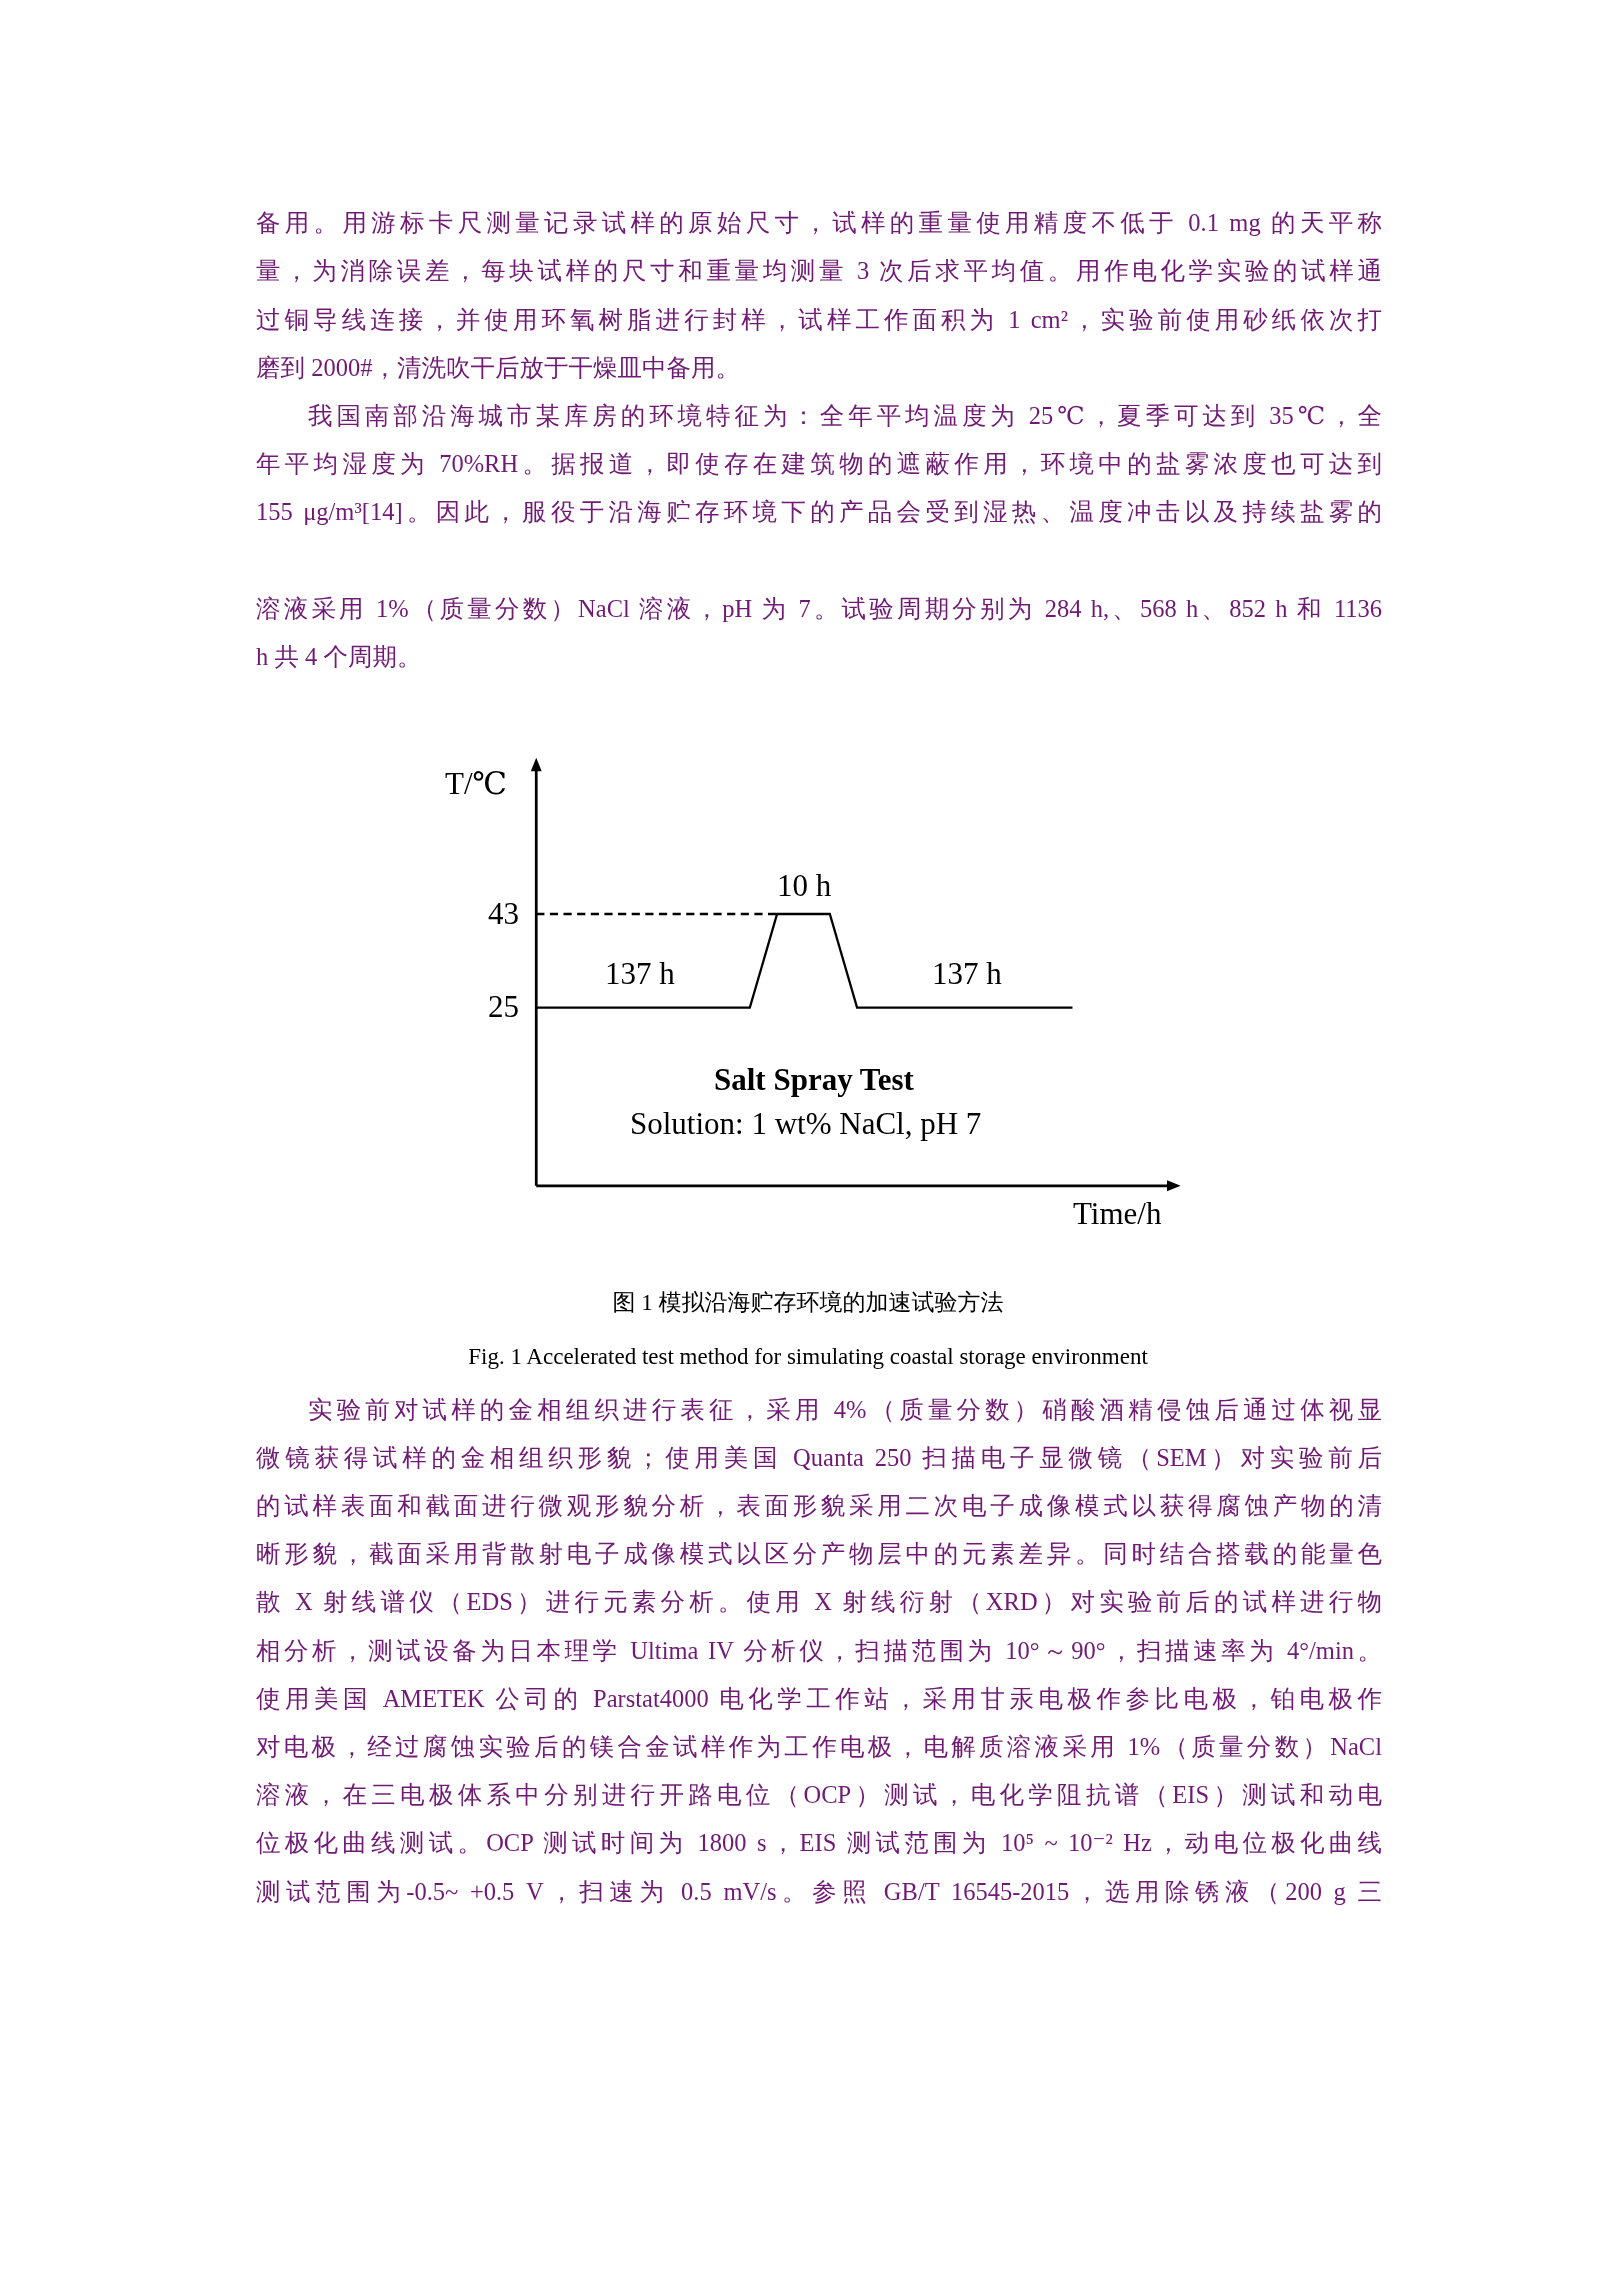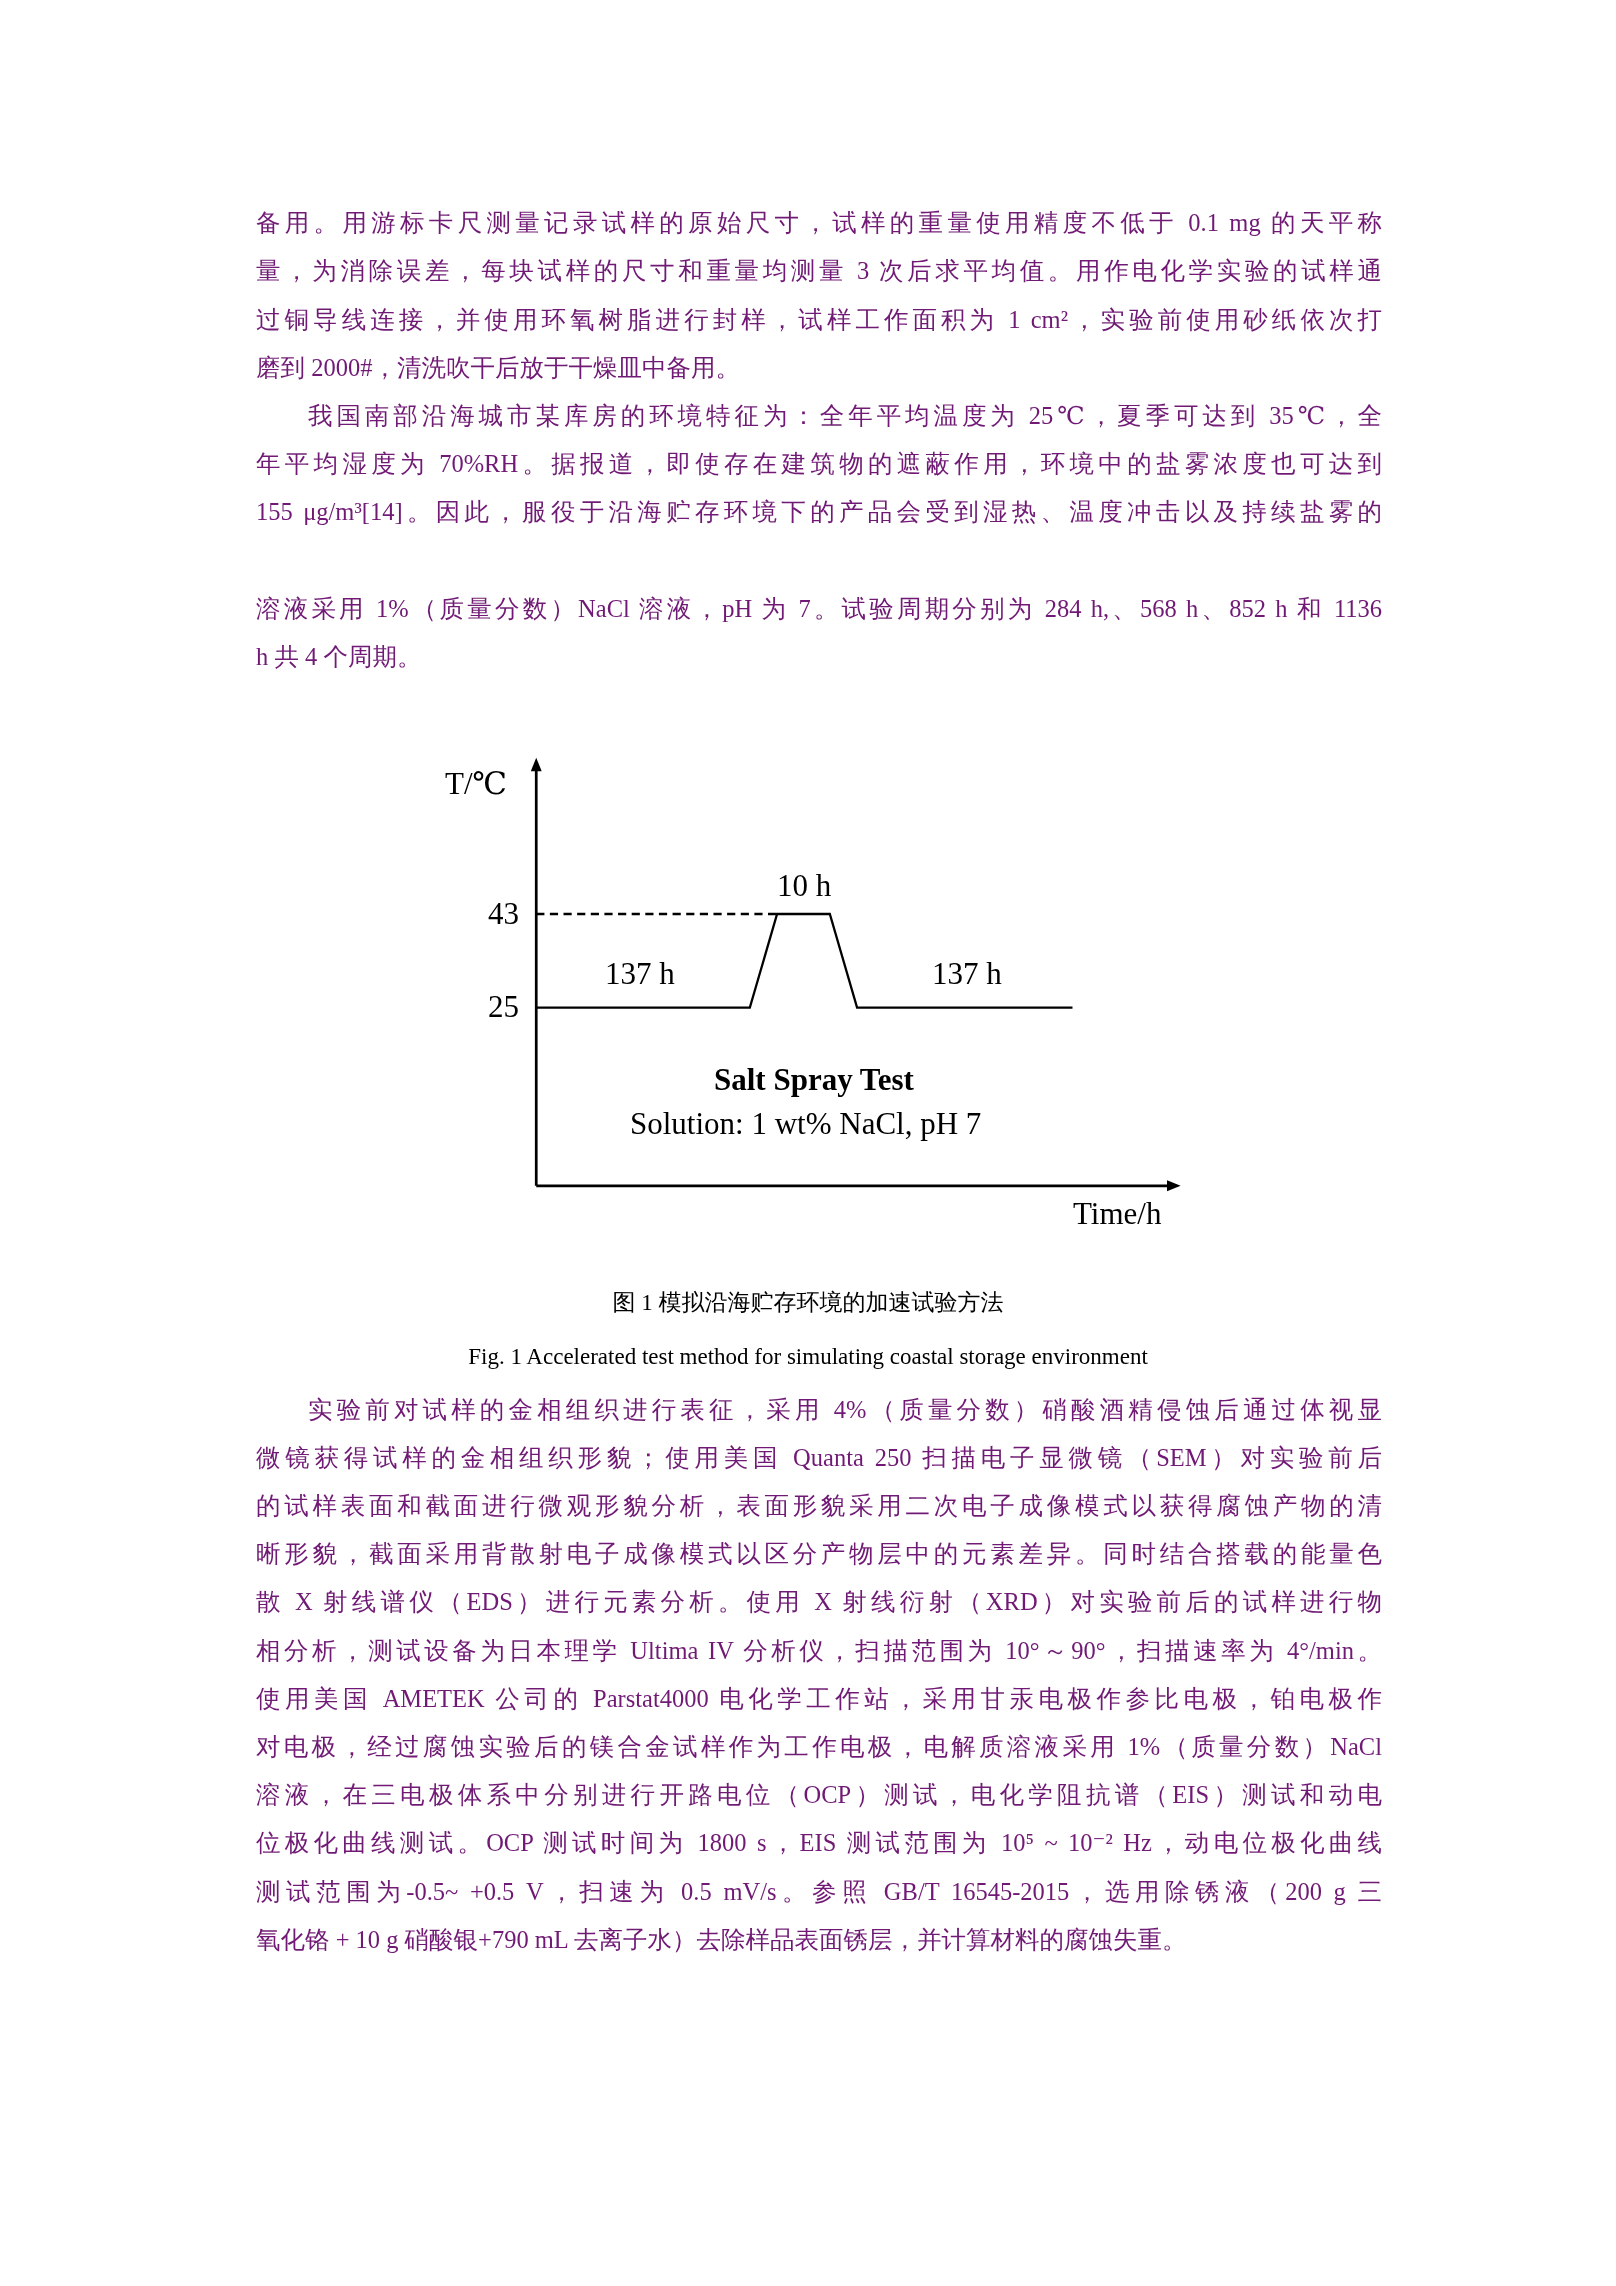--- a/index.html
+++ b/index.html
@@ -74,16 +74,15 @@
   <div class="line" style="top:1442px">微镜获得试样的金相组织形貌；使用美国 Quanta 250 扫描电子显微镜（SEM）对实验前后</div>
   <div class="line" style="top:1490px">的试样表面和截面进行微观形貌分析，表面形貌采用二次电子成像模式以获得腐蚀产物的清</div>
   <div class="line" style="top:1538px">晰形貌，截面采用背散射电子成像模式以区分产物层中的元素差异。同时结合搭载的能量色</div>
   <div class="line" style="top:1586px">散 X 射线谱仪（EDS）进行元素分析。使用 X 射线衍射（XRD）对实验前后的试样进行物</div>
   <div class="line" style="top:1635px">相分析，测试设备为日本理学 Ultima IV 分析仪，扫描范围为 10°～90°，扫描速率为 4°/min。</div>
   <div class="line" style="top:1683px">使用美国 AMETEK 公司的 Parstat4000 电化学工作站，采用甘汞电极作参比电极，铂电极作</div>
   <div class="line" style="top:1731px">对电极，经过腐蚀实验后的镁合金试样作为工作电极，电解质溶液采用 1%（质量分数）NaCl</div>
   <div class="line" style="top:1779px">溶液，在三电极体系中分别进行开路电位（OCP）测试，电化学阻抗谱（EIS）测试和动电</div>
   <div class="line" style="top:1827px">位极化曲线测试。OCP 测试时间为 1800 s，EIS 测试范围为 10⁵ ~ 10⁻² Hz，动电位极化曲线</div>
   <div class="line" style="top:1876px">测试范围为-0.5~ +0.5 V，扫速为 0.5 mV/s。参照 GB/T 16545-2015，选用除锈液（200 g 三</div>
-  <div class="line last" style="top:1924px">氧化铬 + 10 g 硝酸银+790 mL 去离子水）去除样品表面锈层，并计算材料的腐蚀失重。</div>
 
 </div>
 
 
 </body></html>

